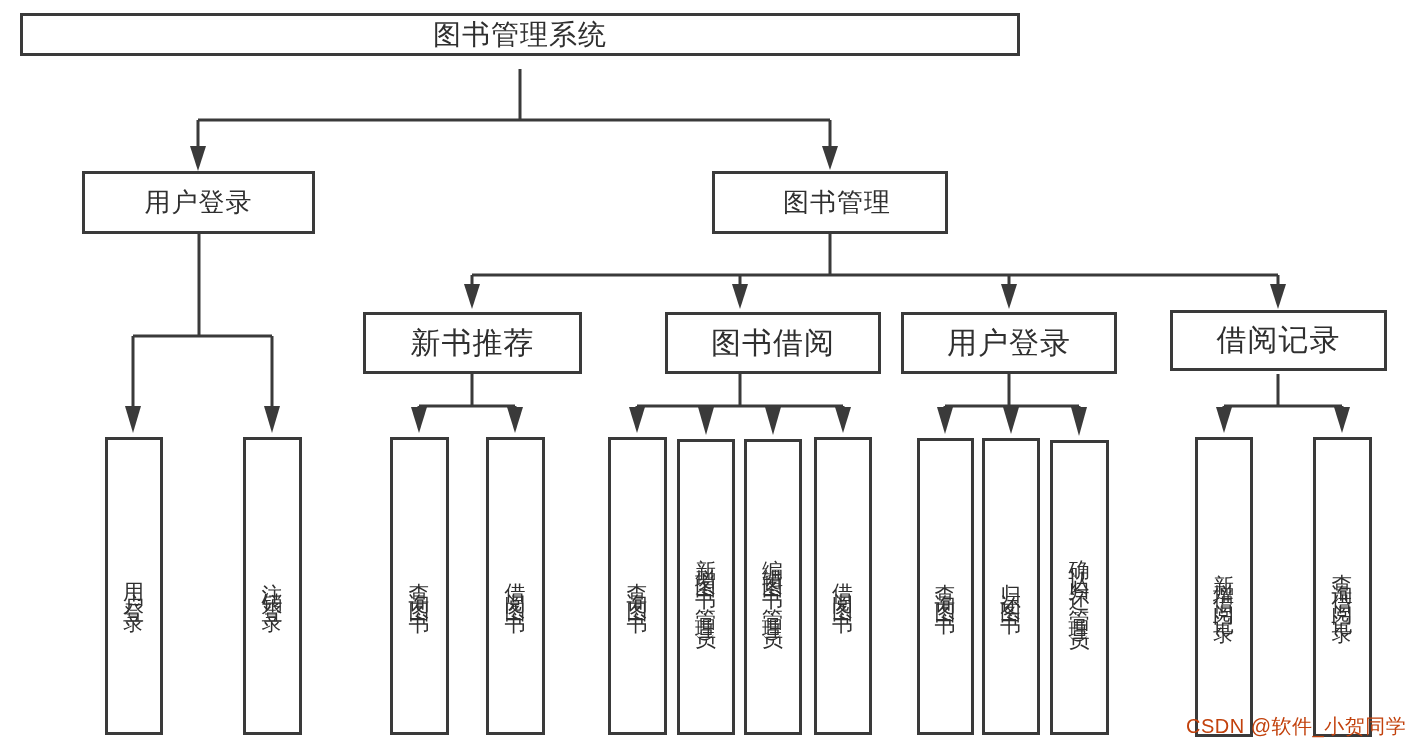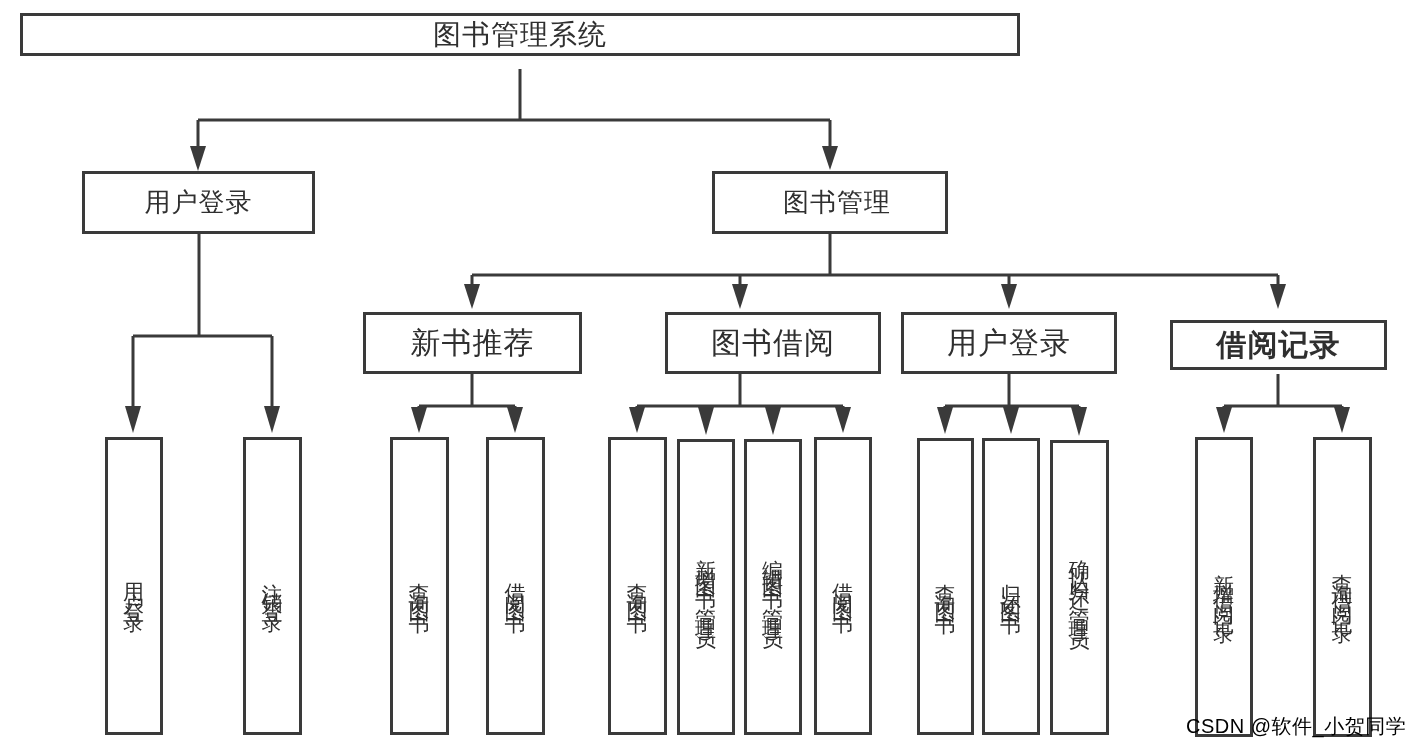--- a/index.html
+++ b/index.html
@@ -45,21 +45,21 @@
     letter-spacing: 10px;
     line-height: 1;
     white-space: nowrap;
   }
   .watermark {
     position: absolute;
     left: 1186px;
     top: 713px;
     font-size: 20px;
     letter-spacing: 0.5px;
-    color: #000000;
+    color: #c2410c;
     white-space: nowrap;
     z-index: 5;
   }
 </style>
 </head>
 <body>
 
 <div id="canvas">
 
   <svg id="connectors" width="1405" height="747" viewBox="0 0 1405 747">
@@ -115,21 +115,21 @@
 
   <div class="node hbox lvl-3" style="left:363px; top:312px; width:219px; height:62px;">
     <span>新书推荐</span>
   </div>
   <div class="node hbox lvl-3" style="left:665px; top:312px; width:216px; height:62px;">
     <span>图书借阅</span>
   </div>
   <div class="node hbox lvl-3" style="left:901px; top:312px; width:216px; height:62px;">
     <span>用户登录</span>
   </div>
-  <div class="node hbox lvl-3" style="left:1170px; top:320px; width:217px; height:50px;font-weight:bold;">
+  <div class="node hbox lvl-3" style="left:1170px; top:310px; width:217px; height:61px;">
     <span>借阅记录</span>
   </div>
 
   <div class="node vbox" style="left:105px; top:437px; width:58px; height:298px;">
     <span>用户登录</span>
   </div>
   <div class="node vbox" style="left:243px; top:437px; width:59px; height:298px;">
     <span>注销登录</span>
   </div>
 

